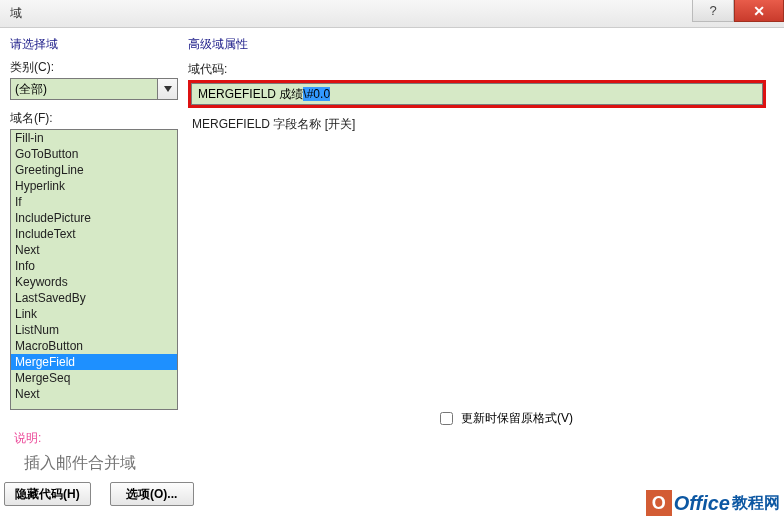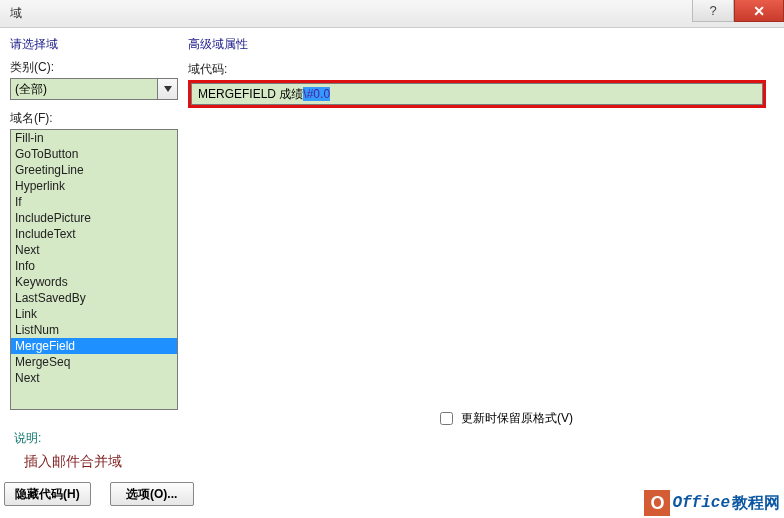--- a/index.html
+++ b/index.html
@@ -23,36 +23,36 @@
     .combo-btn svg { width: 8px; height: 6px; }
     
     .listbox { flex: 1; border: 1px solid #7a7a7a; overflow-y: scroll; background: #d6e9c6; }
     .listbox-item { padding: 1px 4px; font-size: 12px; color: #222; white-space: nowrap; }
     .listbox-item.selected { background: #1e90ff; color: #fff; }
     
     .right-panel { flex: 1; display: flex; flex-direction: column; }
     .code-group { margin-top: 2px; }
     .code-input-wrap { border: 3px solid #d11; padding: 0; margin: 0 8px 6px 0; }
     .code-input { width: 100%; height: 22px; background: #d6e9c6; border: 1px solid #7a7a7a; padding: 0 6px; font-size: 12px; display: flex; align-items: center; font-family: Tahoma, sans-serif; }
-    .code-input .selected-text { background: #3399ff; color: #4c1d95; text-align: center; }
+    .code-input .selected-text { background: #3399ff; color: #000000; text-align: center; }
     .syntax-line { font-size: 12px; color: #222; padding: 2px 4px; }
     
     .checkbox-row { position: absolute; top: 410px; left: 440px; display: flex; align-items: center; gap: 8px; }
     .checkbox-row input { width: 13px; height: 13px; }
     
     .desc-section { position: absolute; left: 14px; top: 430px; }
-    .desc-title { color: #0f766e; font-size: 12px; margin-bottom: 6px; }
-    .desc-text { color: #7f1d1d; font-size: 14px; padding-left: 10px; }
+    .desc-title { color: #ec4899; font-size: 12px; margin-bottom: 6px; }
+    .desc-text { color: #737373; font-size: 16px; padding-left: 10px; }
     
     .bottom-buttons { position: absolute; left: 4px; bottom: 12px; display: flex; gap: 19px; font-weight: bold; }
     .btn { min-width: 84px; height: 24px; background: linear-gradient(#fdfdfd,#e6e6e6); border: 1px solid #888; border-radius: 2px; font-size: 12px; padding: 0 10px; display: flex; align-items: center; justify-content: center; cursor: pointer; }
     
     .watermark { position: absolute; right: 4px; bottom: 2px; display: flex; align-items: center; gap: 2px; opacity: 0.95; }
     .wm-icon { width: 26px; height: 26px; background: #d1542a; display: flex; align-items: center; justify-content: center; color: #fff; font-weight: bold; font-size: 18px; }
-    .wm-text1 { color: #004f9e; font-size: 16px; font-weight: bold; font-style: italic; font-family: Liberation Mono, monospace; }
+    .wm-text1 { color: #004f9e; font-size: 20px; font-weight: bold; font-style: italic; }
     .wm-text2 { color: #004f9e; font-size: 16px; font-weight: bold; }
     
     
     .listbox::-webkit-scrollbar { width: 16px; }
     .listbox::-webkit-scrollbar-track { background: #f0f0f0; border-left: 1px solid #ccc; }
     .listbox::-webkit-scrollbar-thumb { background: #cfcfcf; border: 1px solid #aaa; }
     .listbox::-webkit-scrollbar-button { background: #e8e8e8; border: 1px solid #aaa; height: 16px; }
   </style>
 </head>
 <body>
@@ -87,36 +87,38 @@
         <div class="listbox-item">Hyperlink</div>
         <div class="listbox-item">If</div>
         <div class="listbox-item">IncludePicture</div>
         <div class="listbox-item">IncludeText</div>
         <div class="listbox-item">Next</div>
         <div class="listbox-item">Info</div>
         <div class="listbox-item">Keywords</div>
         <div class="listbox-item">LastSavedBy</div>
         <div class="listbox-item">Link</div>
         <div class="listbox-item">ListNum</div>
+        <div class="listbox-item">MacroButton</div>
         <div class="listbox-item selected">MergeField</div>
         <div class="listbox-item">MergeSeq</div>
         <div class="listbox-item">Next</div>
       </div>
   </div>
 
   <div class="right-panel">
     <div class="group-label">高级域属性</div>
     <div class="code-group">
       <div class="sublabel">域代码:</div>
       <div class="code-input-wrap">
         <div class="code-input">
           <span>MERGEFIELD  成绩 </span>
             <span class="selected-text">\#0.0</span>
         </div>
       </div>
+      <div class="syntax-line">MERGEFIELD 字段名称 [开关]</div>
     </div>
   </div>
 </div>
 
 <div class="checkbox-row">
   <input type="checkbox" style="">
   <span>更新时保留原格式(V)</span>
 </div>
 
 <div class="desc-section">

